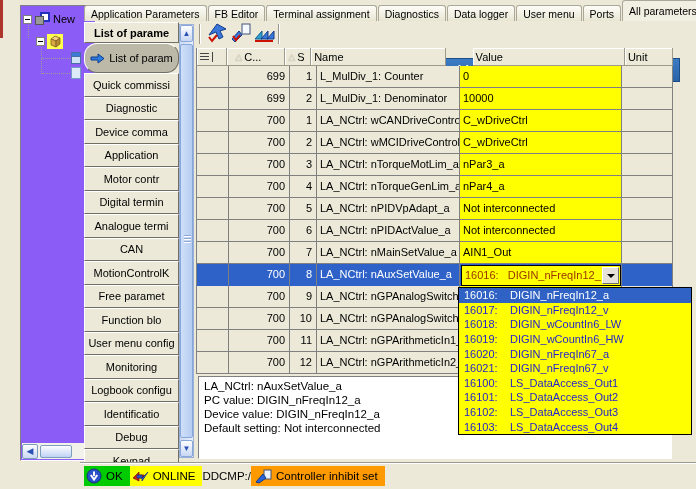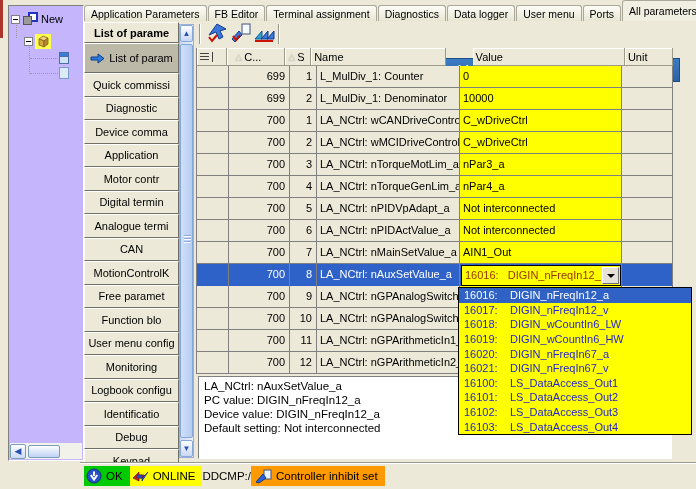--- a/index.html
+++ b/index.html
@@ -8,22 +8,22 @@
     position: relative;
     background: #ECE9D8;
     font-family: "Liberation Sans", sans-serif;
     font-size: 11px;
     color: #000;
     overflow: hidden;
   }
   
   #red-artifact { position:absolute; left:0; top:0; width:3px; height:38px; background:#AE352B; }
   #tree-panel {
-    position:absolute; left:8px; top:5px; width:76px; height:456px;
-    background:#c4b5fd;
+    position:absolute; left:20px; top:5px; width:76px; height:456px;
+    background:#8b5cf6;
     border:1px solid; border-color:#808080 #fff #fff #808080;
     overflow:hidden;
   }
   .tree-row { position:absolute; display:flex; align-items:center; gap:2px; white-space:nowrap; }
   .expander {
     width:9px; height:9px; background:#fff; border:1px solid #808080;
     display:flex; align-items:center; justify-content:center; flex:none;
   }
   .expander .minus { width:5px; height:1px; background:#000; }
   .tree-connector { position:absolute; border-left:1px dotted #9a9a9a; }
@@ -71,21 +71,21 @@
   #sidebar { position:absolute; left:84px; top:22px; width:112px; height:440px; overflow:hidden; }
   #side-buttons { position:absolute; left:0; top:0; width:95px; }
   .side-btn {
     height:23.5px; width:95px;
     background:#ECE9D8;
     border:1px solid; border-color:#FFFFFF #6F6F64 #6F6F64 #FFFFFF;
     display:flex; align-items:center; justify-content:center; gap:4px;
     overflow:hidden; white-space:nowrap; font-size:11px;
   }
   .side-btn:first-child { height:21px;font-weight:bold; }
-  .side-btn.sel { height:30px; background:#BDB9A9; }
+  .side-btn.sel { height:30px; background:#BDB9A9;border-radius:13px; }
   .side-btn .arrow { display:none; flex:none; }
   .side-btn.sel .arrow { display:block; }
   #side-scroll {
     position:absolute; left:95px; top:2px; width:15px; height:434px;
     background:linear-gradient(to right,#CDD9F1,#EAF0FB);
     border:1px solid #9AB0D8;
   }
   .vscroll-btn {
     position:absolute; left:0; width:13px; height:17px;
     background:linear-gradient(#FDFEFF,#C8D7F4);

